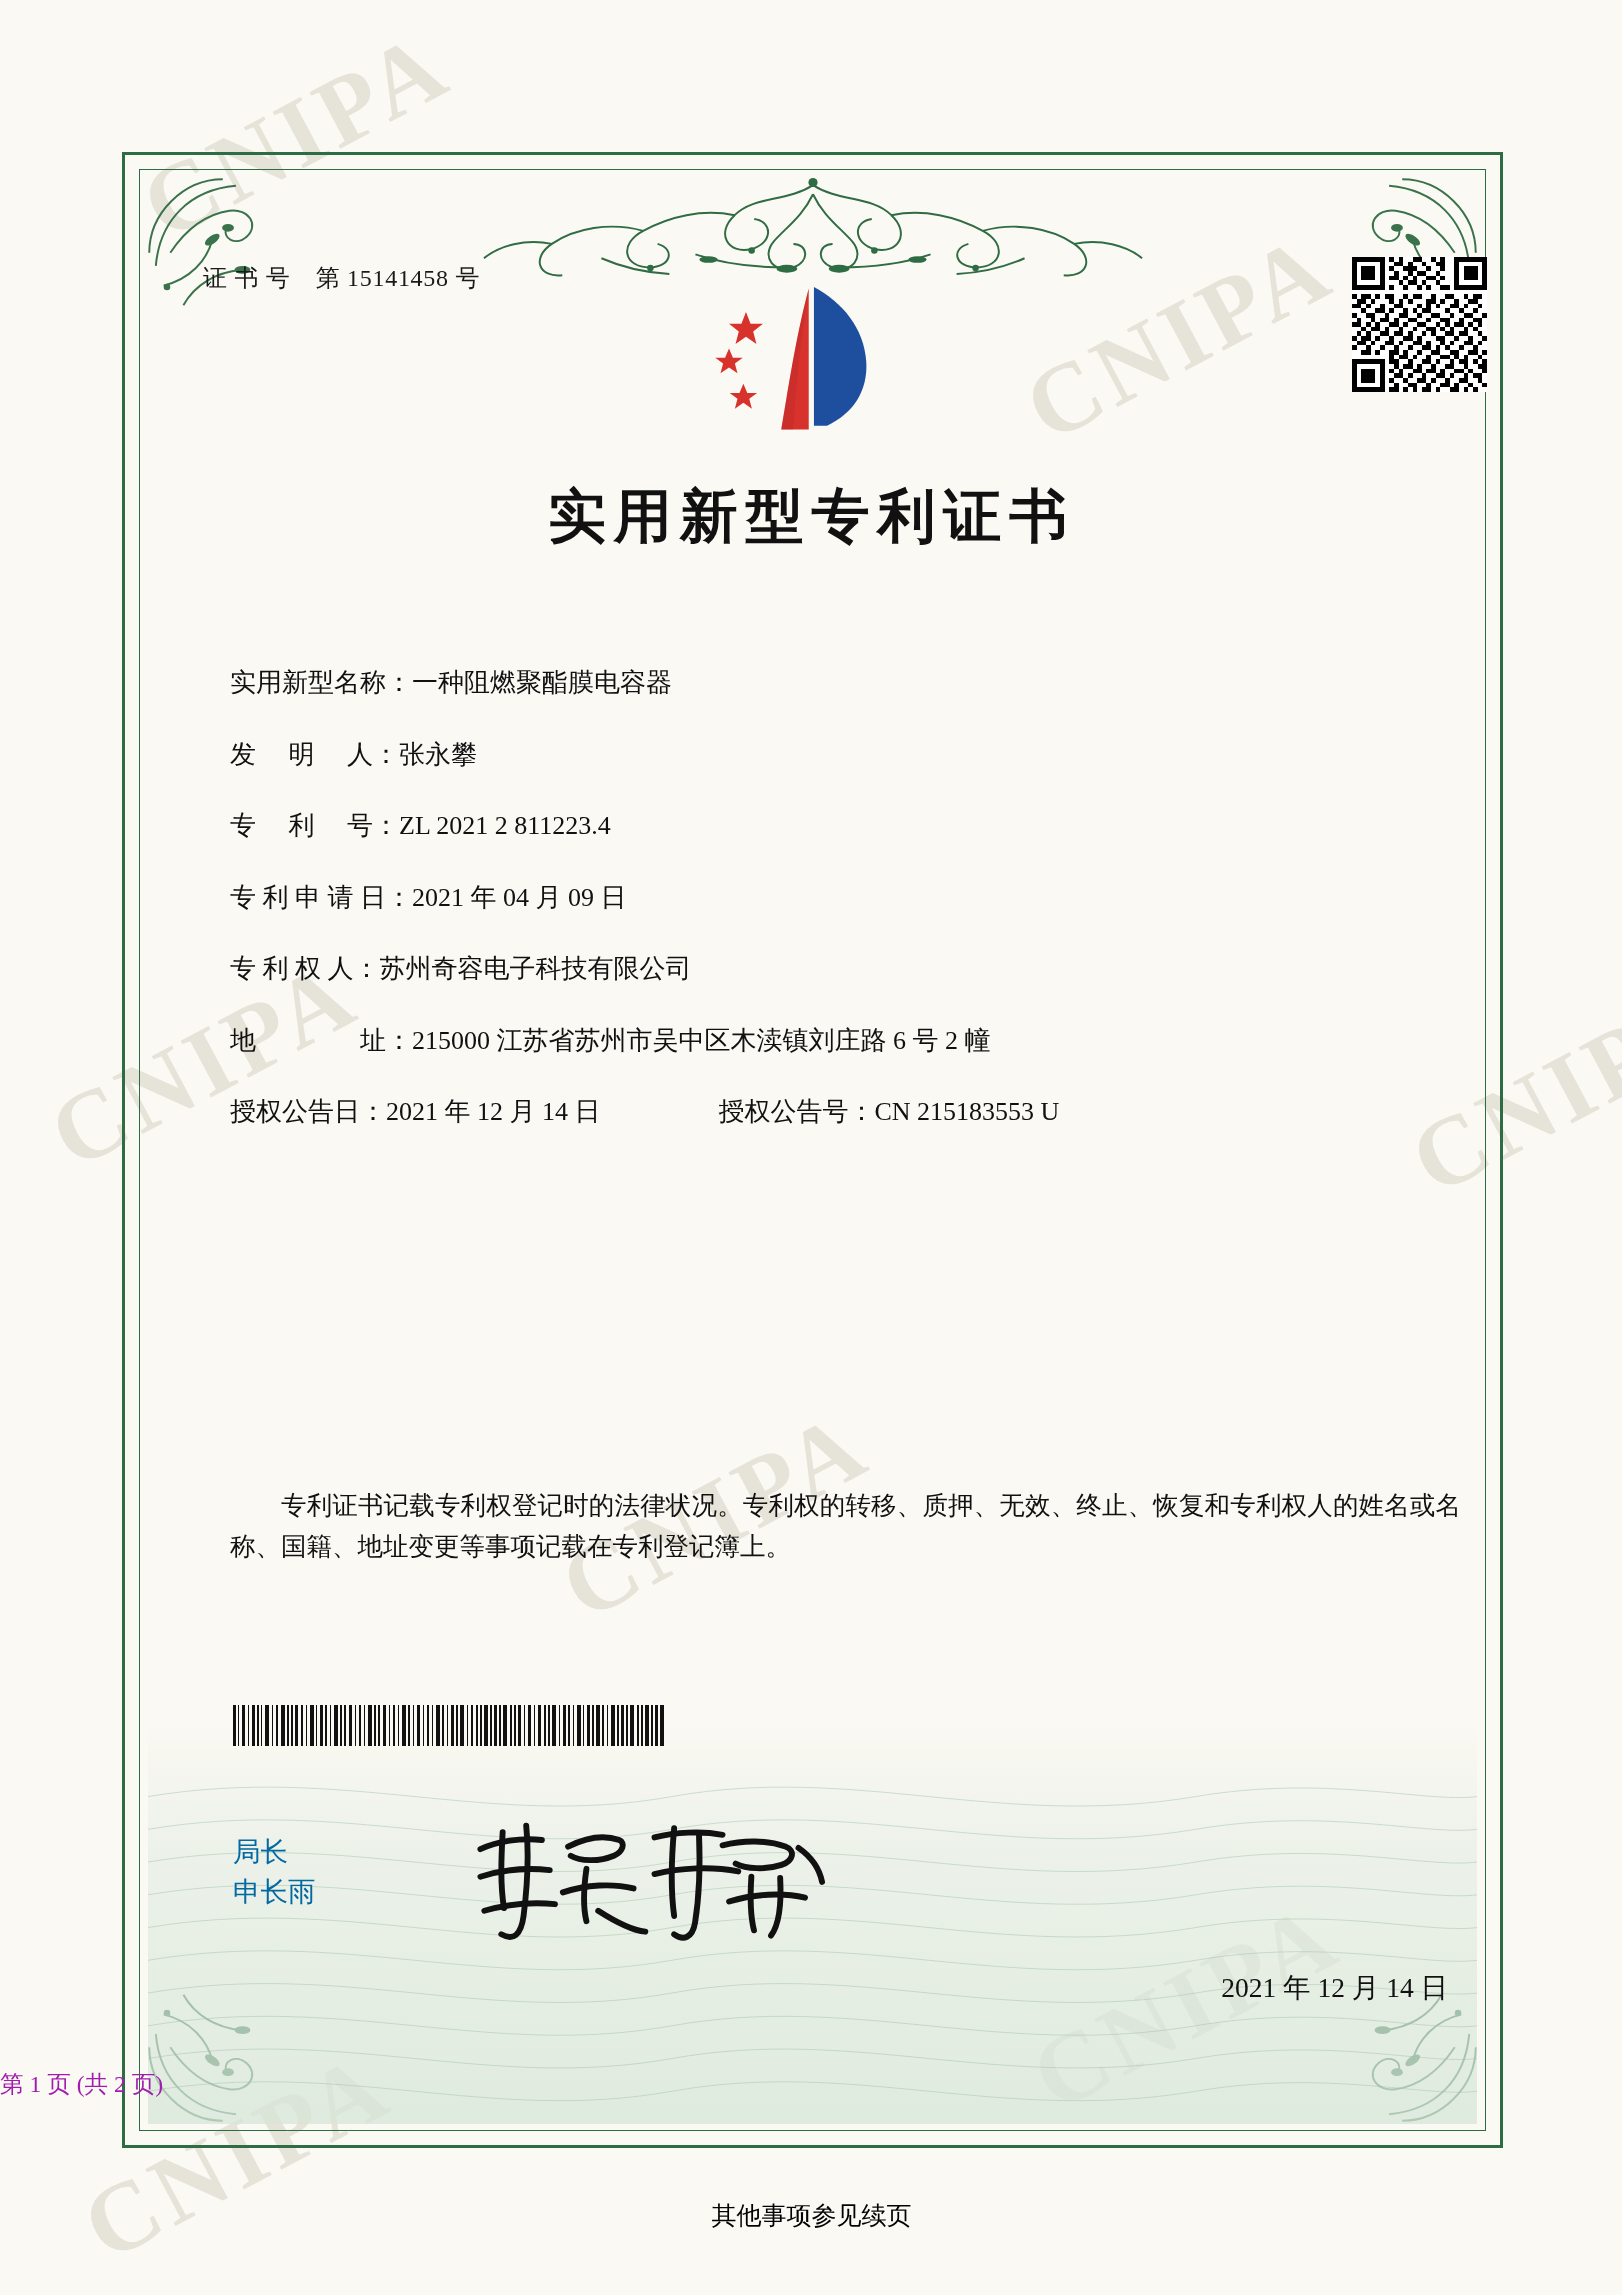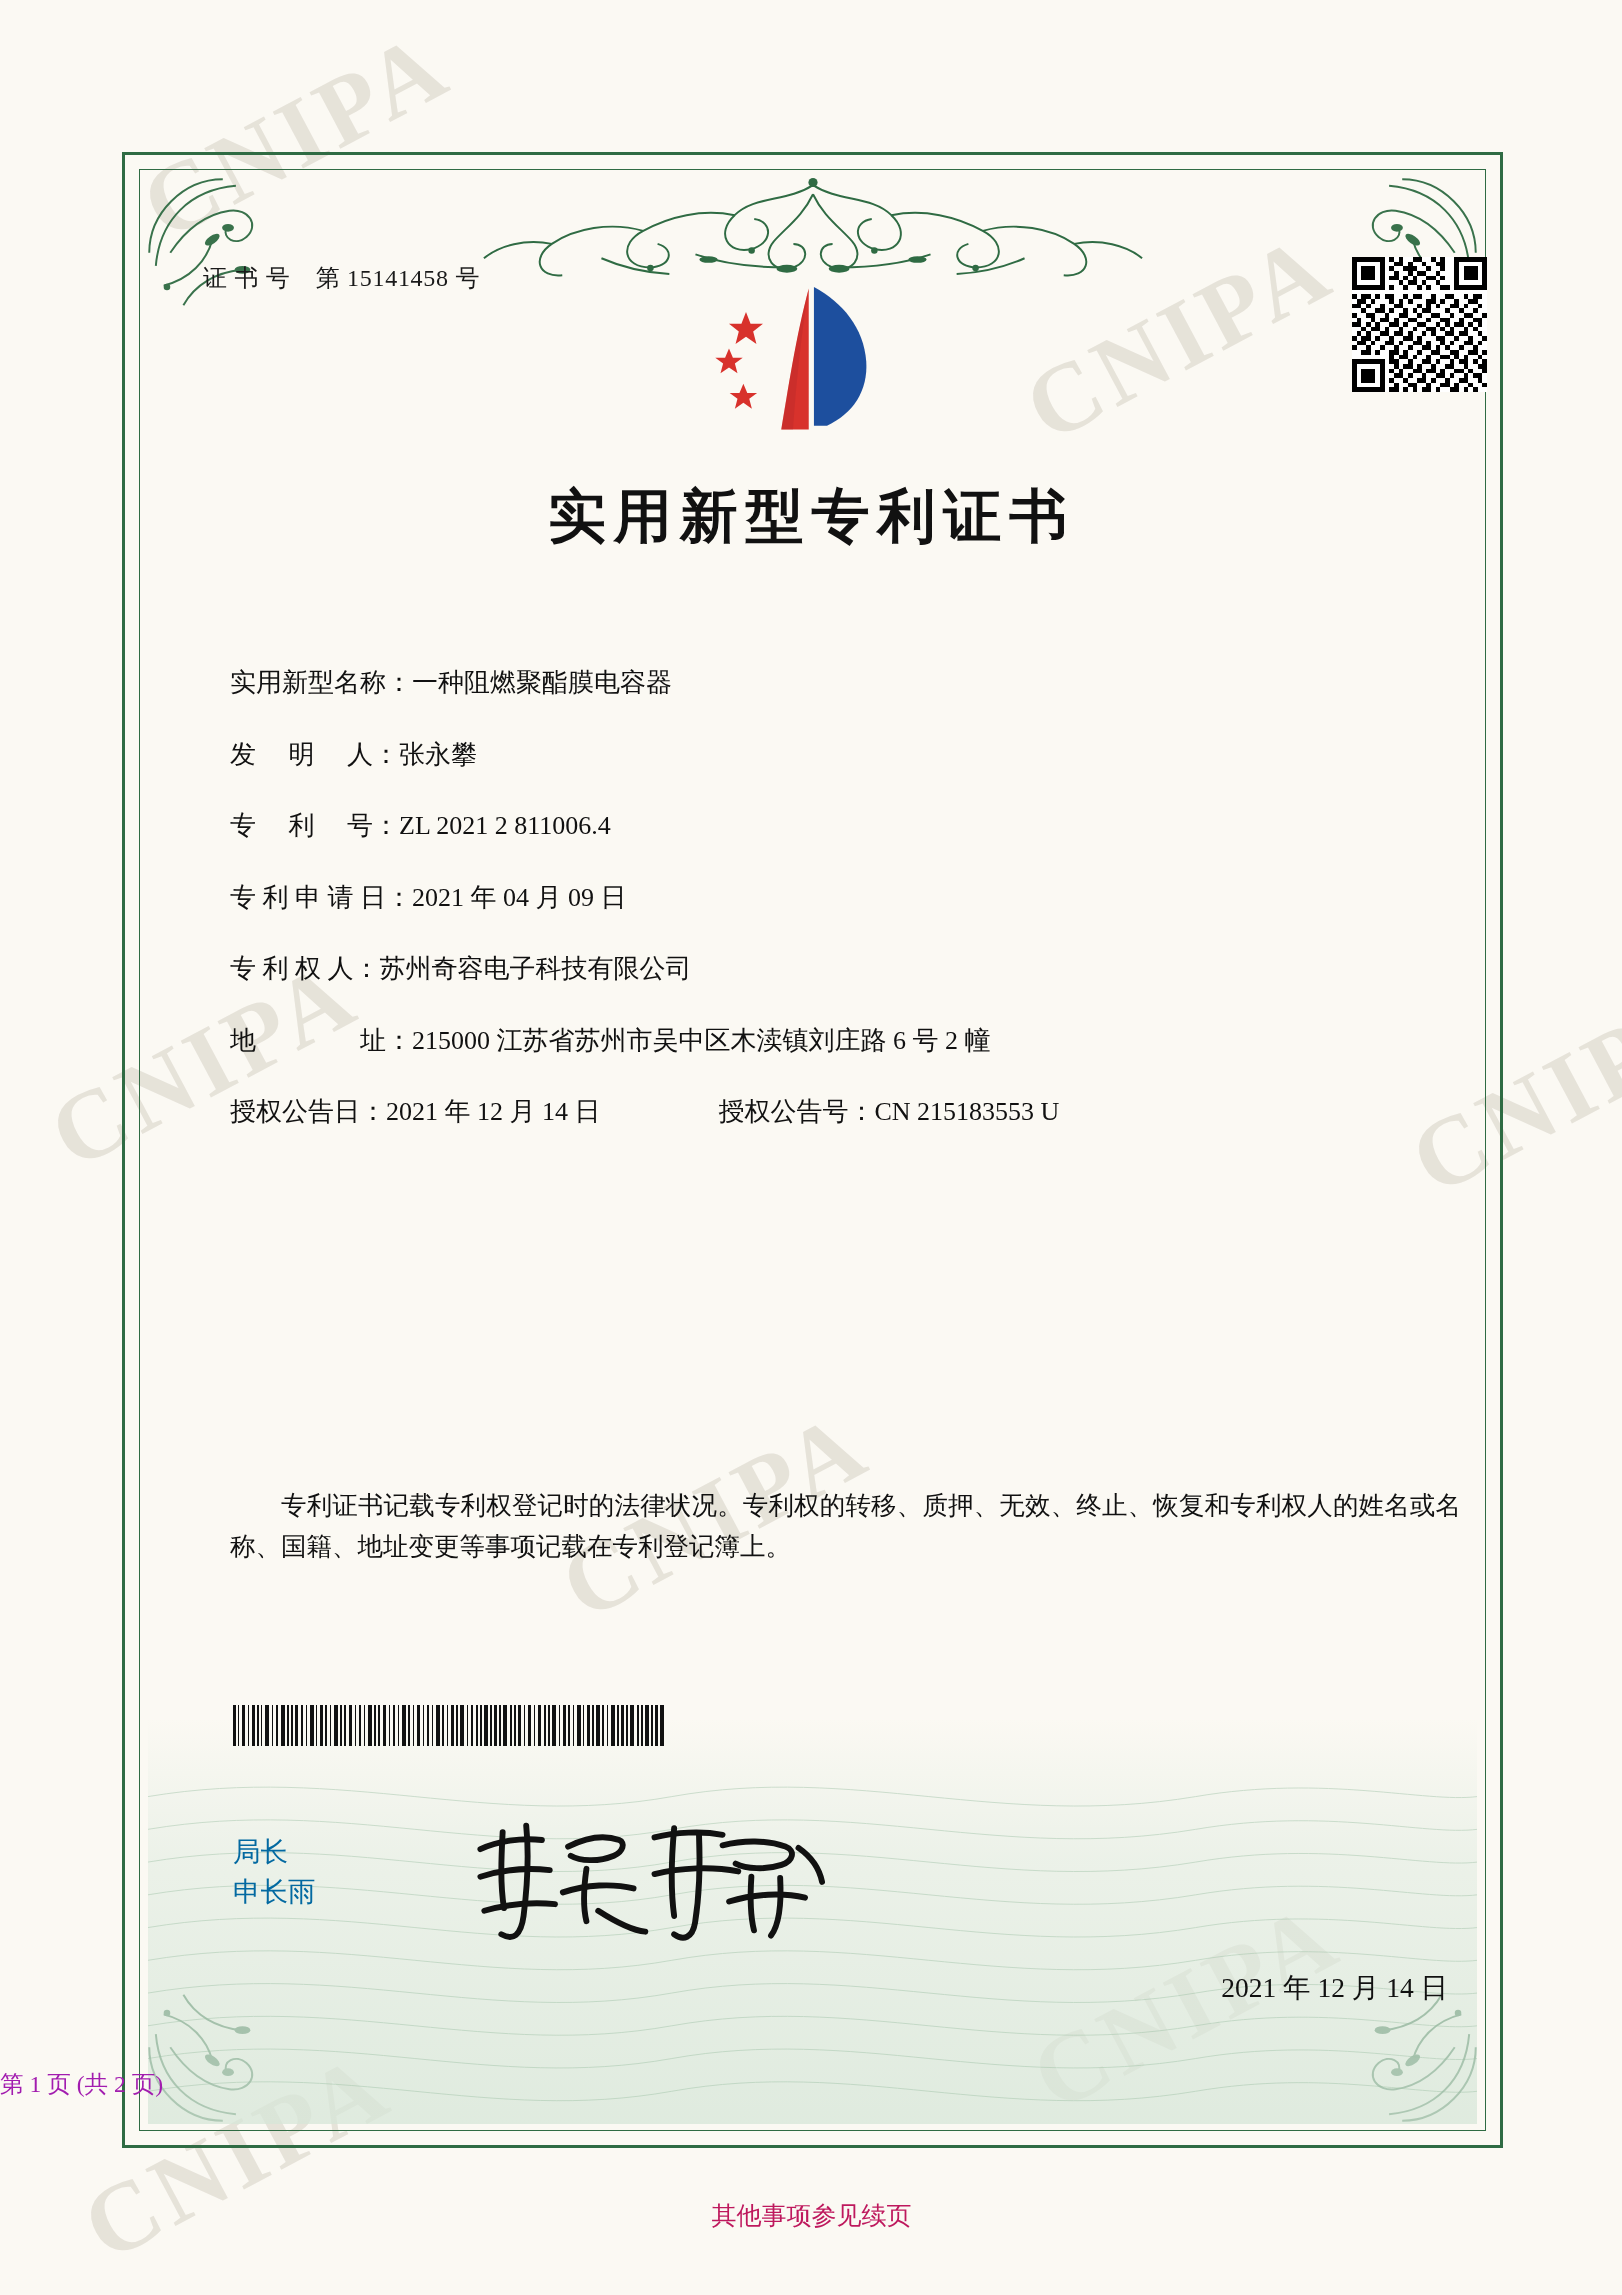--- a/index.html
+++ b/index.html
@@ -226,21 +226,21 @@
     color: #a21caf;
   }
 
   .footer-note {
     position: absolute;
     left: 0;
     right: 0;
     top: 2199px;
     text-align: center;
     font-size: 25px;
-    color: #be185d;
+    color: #000000;
     z-index: 6;
   }
 </style>
 </head>
 <body>
 
 <div class="watermark-layer">
   <div class="wm" style="left:131px; top:79px; font-size:98px; transform:rotate(-28deg);">CNIPA</div>
   <div class="wm" style="left:1014px; top:281px; font-size:98px; transform:rotate(-28deg);">CNIPA</div>
   <div class="wm" style="left:39px;  top:1008px; font-size:98px; transform:rotate(-28deg);">CNIPA</div>
@@ -629,21 +629,21 @@
     <div class="field-row">
       <span class="field-label">实用新型名称：</span>
       <span class="field-value">一种阻燃聚酯膜电容器</span>
     </div>
     <div class="field-row">
       <span class="field-label">发　 明　 人：</span>
       <span class="field-value">张永攀</span>
     </div>
     <div class="field-row">
       <span class="field-label">专　 利　 号：</span>
-      <span class="field-value">ZL 2021 2 811006.4</span>
+      <span class="field-value">ZL 2021 2 811223.4</span>
     </div>
     <div class="field-row">
       <span class="field-label">专 利 申 请 日：</span>
       <span class="field-value">2021 年 04 月 09 日</span>
     </div>
     <div class="field-row">
       <span class="field-label">专 利 权 人：</span>
       <span class="field-value">苏州奇容电子科技有限公司</span>
     </div>
     <div class="field-row">

